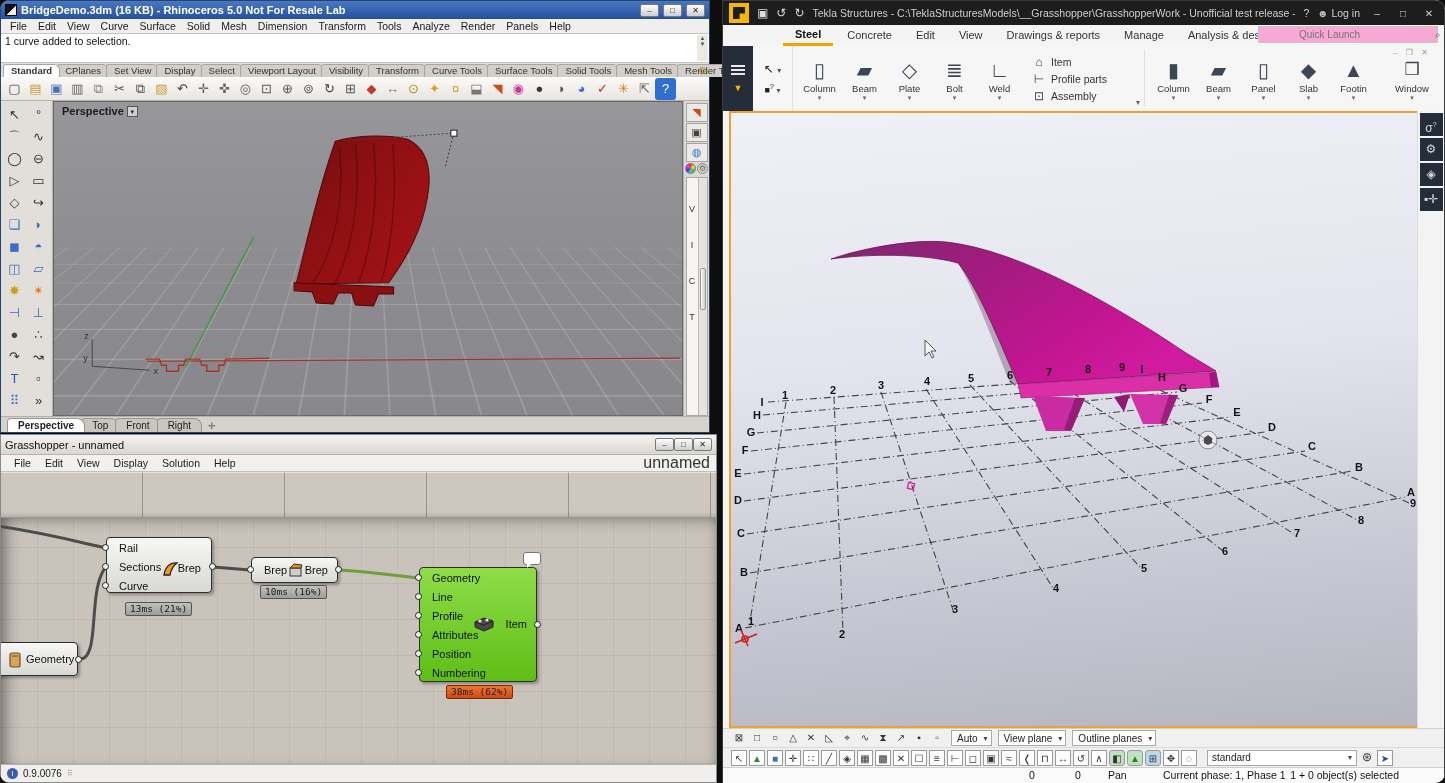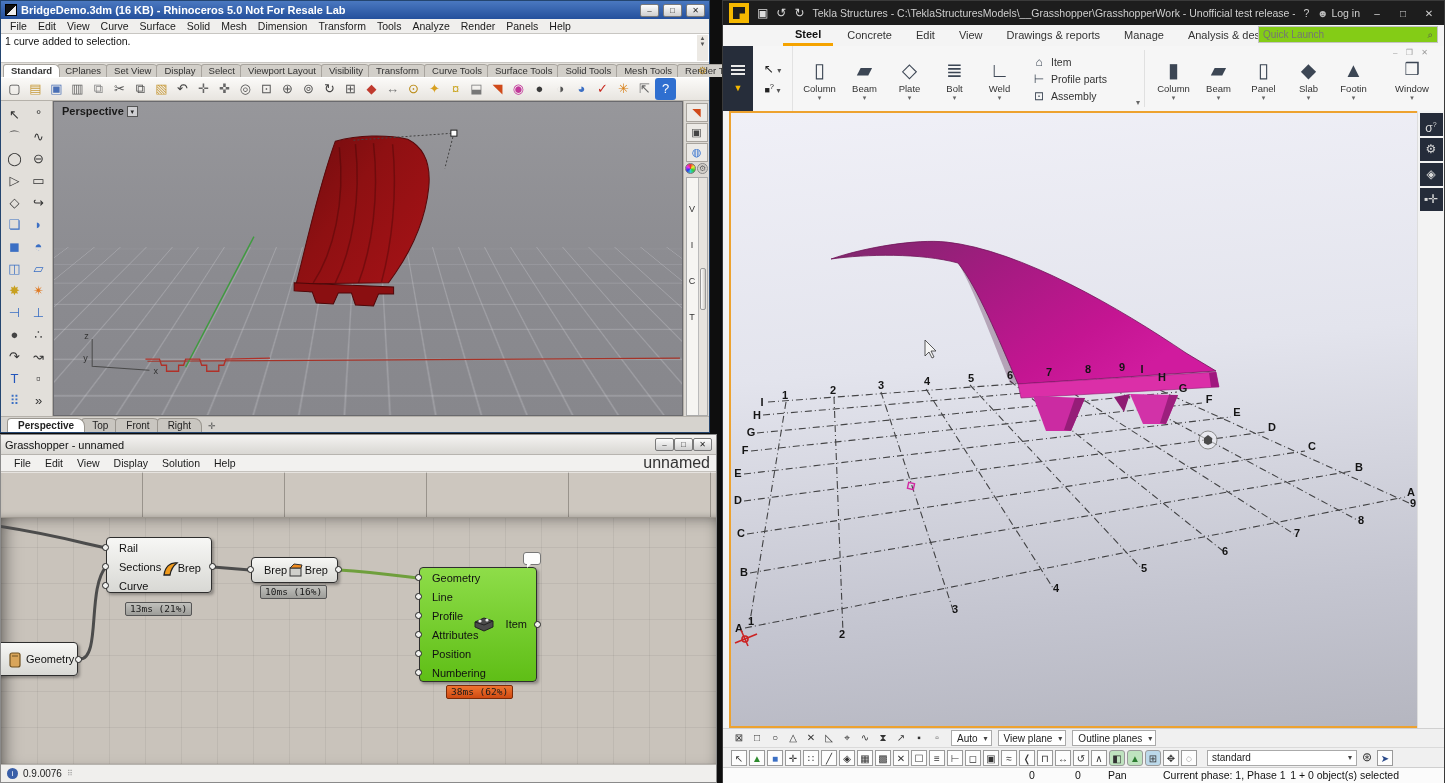--- a/index.html
+++ b/index.html
@@ -1,18 +1,18 @@
 <!DOCTYPE html>
 <html><head>
 <meta charset="utf-8">
 <style>
   * { margin:0; padding:0; box-sizing:border-box; }
   html,body { background:#0e0e0e; }
   body { font-family:"Liberation Sans", sans-serif; }
-  #root { position:relative; width:1445px; height:783px; background:#0e0e0e; overflow:hidden; }
+  #root { position:relative; width:1445px; height:783px; background:#0e0e0e; overflow:hidden;border-radius:10px; }
 
   
   #rhino { position:absolute; left:0; top:0; width:710px; height:433px; background:#d6d3ce; border:1px solid #24456f; display:flex; flex-direction:column; }
   .r-title { height:18px; background:linear-gradient(#4a78c0,#24509c); display:flex; align-items:center; padding:0 4px; gap:4px; }
   .r-title .app-ico { width:12px; height:12px; background:linear-gradient(135deg,#111 55%,#eee 55%); border:1px solid #000; }
   .r-title .t-text { color:#fff; font-size:11px; font-weight:bold; flex:1; white-space:nowrap; overflow:hidden; }
   .winbtn { width:19px; height:13px; background:linear-gradient(#fdfdfd,#cfcfcf); border:1px solid #7a7a7a; border-radius:2px; font-size:8px; line-height:11px; text-align:center; color:#222; }
   .winbtn.min::after{content:"–";} .winbtn.max::after{content:"□";} .winbtn.cls::after{content:"✕";}
   .r-menu { height:15px; background:#f0efed; border-bottom:1px solid #c8c6c2; display:flex; align-items:center; padding-left:4px; gap:1px; }
   .r-menu .menu-item { font-size:10.5px; color:#1a1a1a; padding:0 5px; }
@@ -98,21 +98,21 @@
   .tk-logo::after { content:""; position:absolute; left:4px; top:4px; width:12px; height:12px; background:#1d1d1d; clip-path:polygon(0 0,100% 0,100% 55%,55% 55%,55% 100%,0 100%); }
   .tk-tbico { color:#dcdcdc; font-size:12px; }
   .tk-title .t-text { color:#cfcfcf; font-size:10.5px; white-space:nowrap; overflow:hidden; flex:1; text-align:center; }
   .tk-title .t-help, .tk-title .t-login { color:#cfcfcf; font-size:10.5px; }
   .tk-title .person::before { content:"☻"; color:#bbb; margin-right:3px; }
   .tk-winbtn { color:#cfcfcf; font-size:10px; width:18px; text-align:center; }
   .tk-winbtn.min::after{content:"–";} .tk-winbtn.max::after{content:"□";} .tk-winbtn.cls::after{content:"✕";}
   .tk-tabs { position:absolute; left:60px; top:24px; height:21px; display:flex; gap:2px; align-items:center; }
   .tk-tab { font-size:11px; color:#333; padding:2px 12px 3px; }
   .tk-tab.active { border-bottom:3px solid #f5a300; font-weight:bold; color:#111; }
-  .tk-quick { position:absolute; right:6px; top:25px; width:180px; height:17px; border:1px solid #c4c4c4; background:#84cc16; display:flex; align-items:center; }
+  .tk-quick { position:absolute; right:6px; top:25px; width:180px; height:17px; border:1px solid #c4c4c4; background:#f9a8d4; display:flex; align-items:center;padding-left:36px; }
   .tk-quick input { border:none; outline:none; flex:1; font-size:10px; color:#555; padding:0 4px; font-family:"Liberation Sans",sans-serif; background:transparent; }
   .tk-quick .mag { font-size:10px; color:#555; padding-right:4px; }
   .tk-quick .mag::before{content:"⌕";}
   .tk-ribbon { position:absolute; left:0; top:45px; right:0; height:65px; background:#f6f6f6; display:flex; }
   .tk-appmenu { width:30px; background:#262d3a; display:flex; flex-direction:column; align-items:center; justify-content:center; gap:8px; }
   .tk-appmenu .bars { width:14px; height:10px; border-top:2px solid #e8e8e8; border-bottom:2px solid #e8e8e8; position:relative; }
   .tk-appmenu .bars::after { content:""; position:absolute; left:0; right:0; top:2px; height:2px; background:#e8e8e8; }
   .tk-appmenu .dn { color:#f5b800; font-size:9px; }
   .tk-appmenu .dn::before{content:"▼";}
   .tk-seltools { width:40px; display:flex; flex-direction:column; align-items:center; justify-content:center; gap:6px; border-right:1px solid #e2e2e2; }

